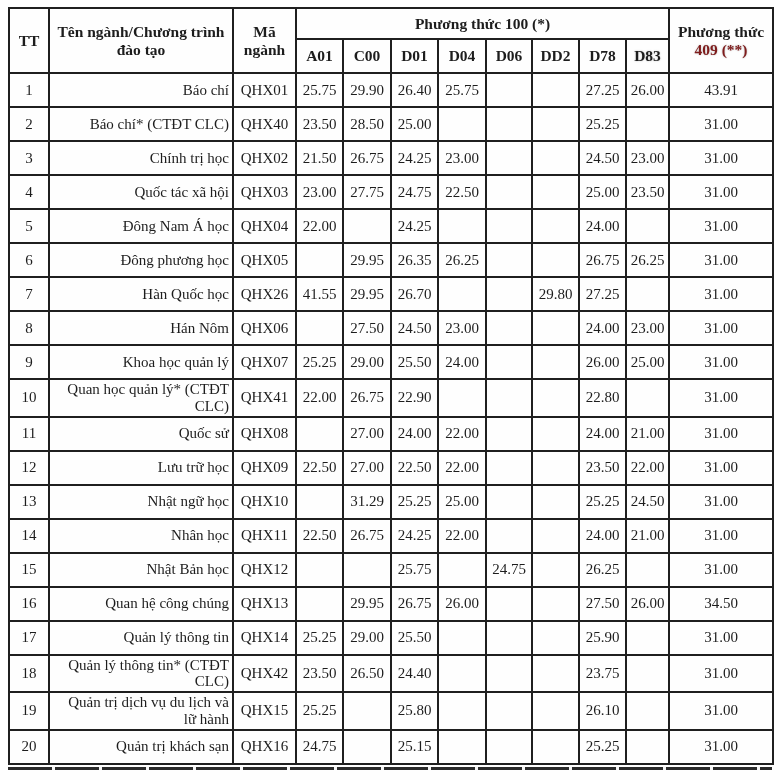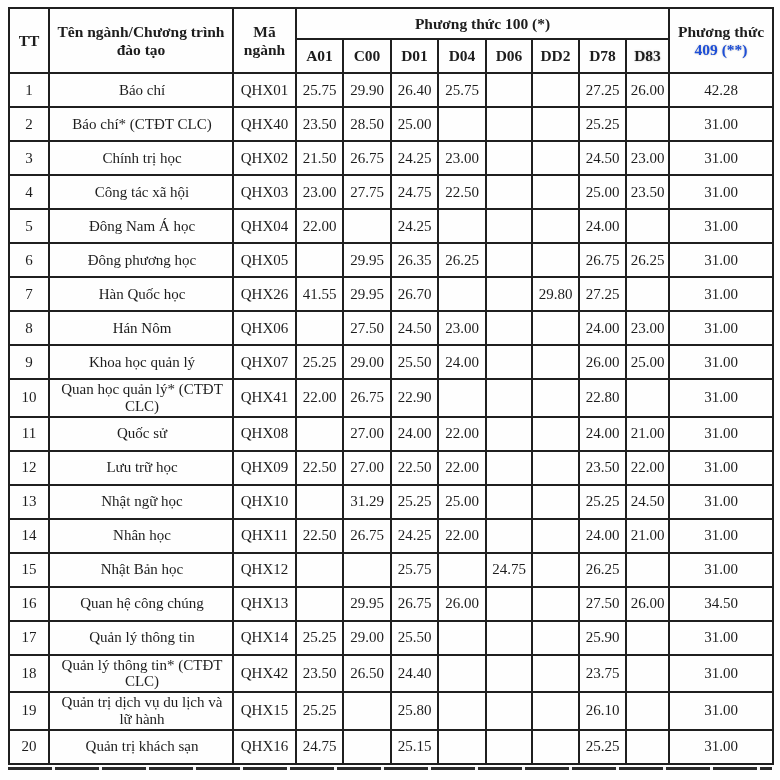--- a/index.html
+++ b/index.html
@@ -33,21 +33,21 @@
   }
   .score-table thead th {
     font-weight: bold;
     font-size: 15.5px;
     line-height: 1.15;
   }
   .score-table thead tr.top-hdr th { height: 27px; }
   .score-table thead tr.sub-hdr th { height: 30px; }
   .score-table tbody td { height: 30px; }
   td.name-cell {
-    text-align: center;
+    text-align: right;
     padding-left: 5px;
     padding-right: 3px;
     line-height: 1.12;
   }
   .blurred {
     color: #8d8d8d;
     text-shadow: 0 0 2px #bdbdbd;
     position: relative;
     border-radius: 7px;
   }
@@ -55,21 +55,21 @@
     content: "";
     position: absolute;
     top: -4px;
     left: 2px;
     right: 2px;
     border-top: 2px dotted #4a4a4a;
   }
   th.col-m409 { position: relative; }
   .m409-line2 {
     display: block;
-    color: #1d4ed8;
+    color: #7f1d1d;
     text-shadow: 0 0 2px #bdbdbd;
   }
   .bottom-artifact {
     width: 764px;
     height: 3px;
     margin-top: 2px;
     background: repeating-linear-gradient(
       to right,
       #2a2a2a 0 44px,
       #f5f5f5 44px 47px
@@ -123,21 +123,21 @@
           <td class="name-cell">Báo chí</td>
           <td>QHX01</td>
           <td>25.75</td>
           <td>29.90</td>
           <td>26.40</td>
           <td>25.75</td>
           <td></td>
           <td></td>
           <td>27.25</td>
           <td>26.00</td>
-          <td>42.28</td>
+          <td>43.91</td>
         </tr>
         <tr>
           <td>2</td>
           <td class="name-cell">Báo chí* (CTĐT CLC)</td>
           <td>QHX40</td>
           <td>23.50</td>
           <td>28.50</td>
           <td>25.00</td>
           <td></td>
           <td></td>
@@ -155,21 +155,21 @@
           <td>24.25</td>
           <td>23.00</td>
           <td></td>
           <td></td>
           <td>24.50</td>
           <td>23.00</td>
           <td>31.00</td>
         </tr>
         <tr>
           <td>4</td>
-          <td class="name-cell">Công tác xã hội</td>
+          <td class="name-cell">Quốc tác xã hội</td>
           <td>QHX03</td>
           <td>23.00</td>
           <td>27.75</td>
           <td>24.75</td>
           <td>22.50</td>
           <td></td>
           <td></td>
           <td>25.00</td>
           <td>23.50</td>
           <td>31.00</td>

